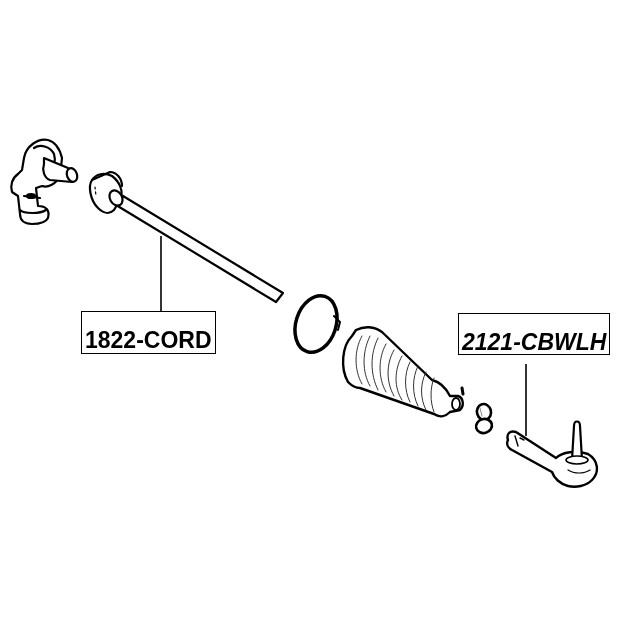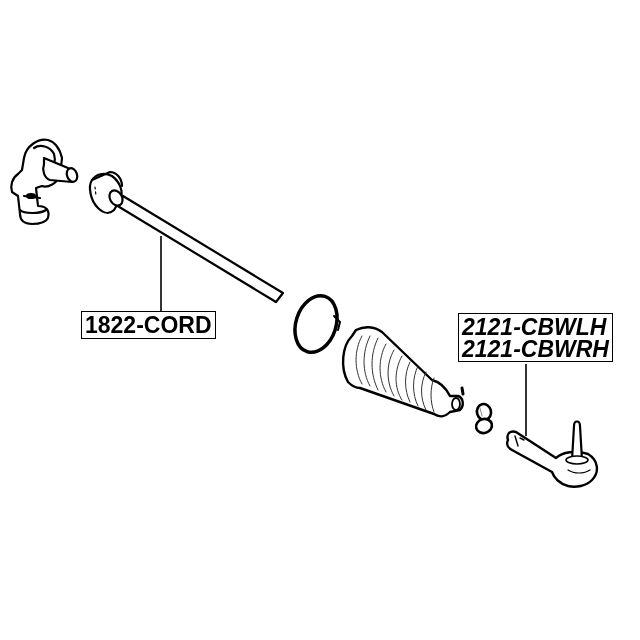--- a/index.html
+++ b/index.html
@@ -6,21 +6,21 @@
     body { width: 640px; height: 640px; position: relative; overflow: hidden; }
     #canvas { position: absolute; left: 0; top: 0; width: 640px; height: 640px; }
     .part-label {
       position: absolute;
       border: 1.5px solid #000;
       background: #fff;
       font-family: "Liberation Sans", sans-serif;
       font-weight: bold;
       color: #000;
       line-height: 1;
-      padding: 2px 3px 1px 3px;
+      padding: 17px 3px 1px 3px;
       white-space: nowrap;
     }
     .part-label .line { display: block; font-size: 23px; letter-spacing: 0px; }
     #label-tie-rod { left: 81px; top: 311px; }
     #label-tie-rod-end { left: 458px; top: 313px; font-style: italic; }
     #label-tie-rod-end .line { line-height: 22px; }
   </style>
 </head>
 <body>
 
@@ -85,14 +85,13 @@
   </g>
   <line x1="526" y1="364" x2="526" y2="436" stroke="#000" stroke-width="1.6"></line>
 </svg>
 
 <div id="label-tie-rod" class="part-label">
   <span class="line">1822-CORD</span>
 </div>
 
 <div id="label-tie-rod-end" class="part-label">
   <span class="line">2121-CBWLH</span>
-  <span class="line">2121-CBWRH</span>
 </div>
 
 </body></html>

